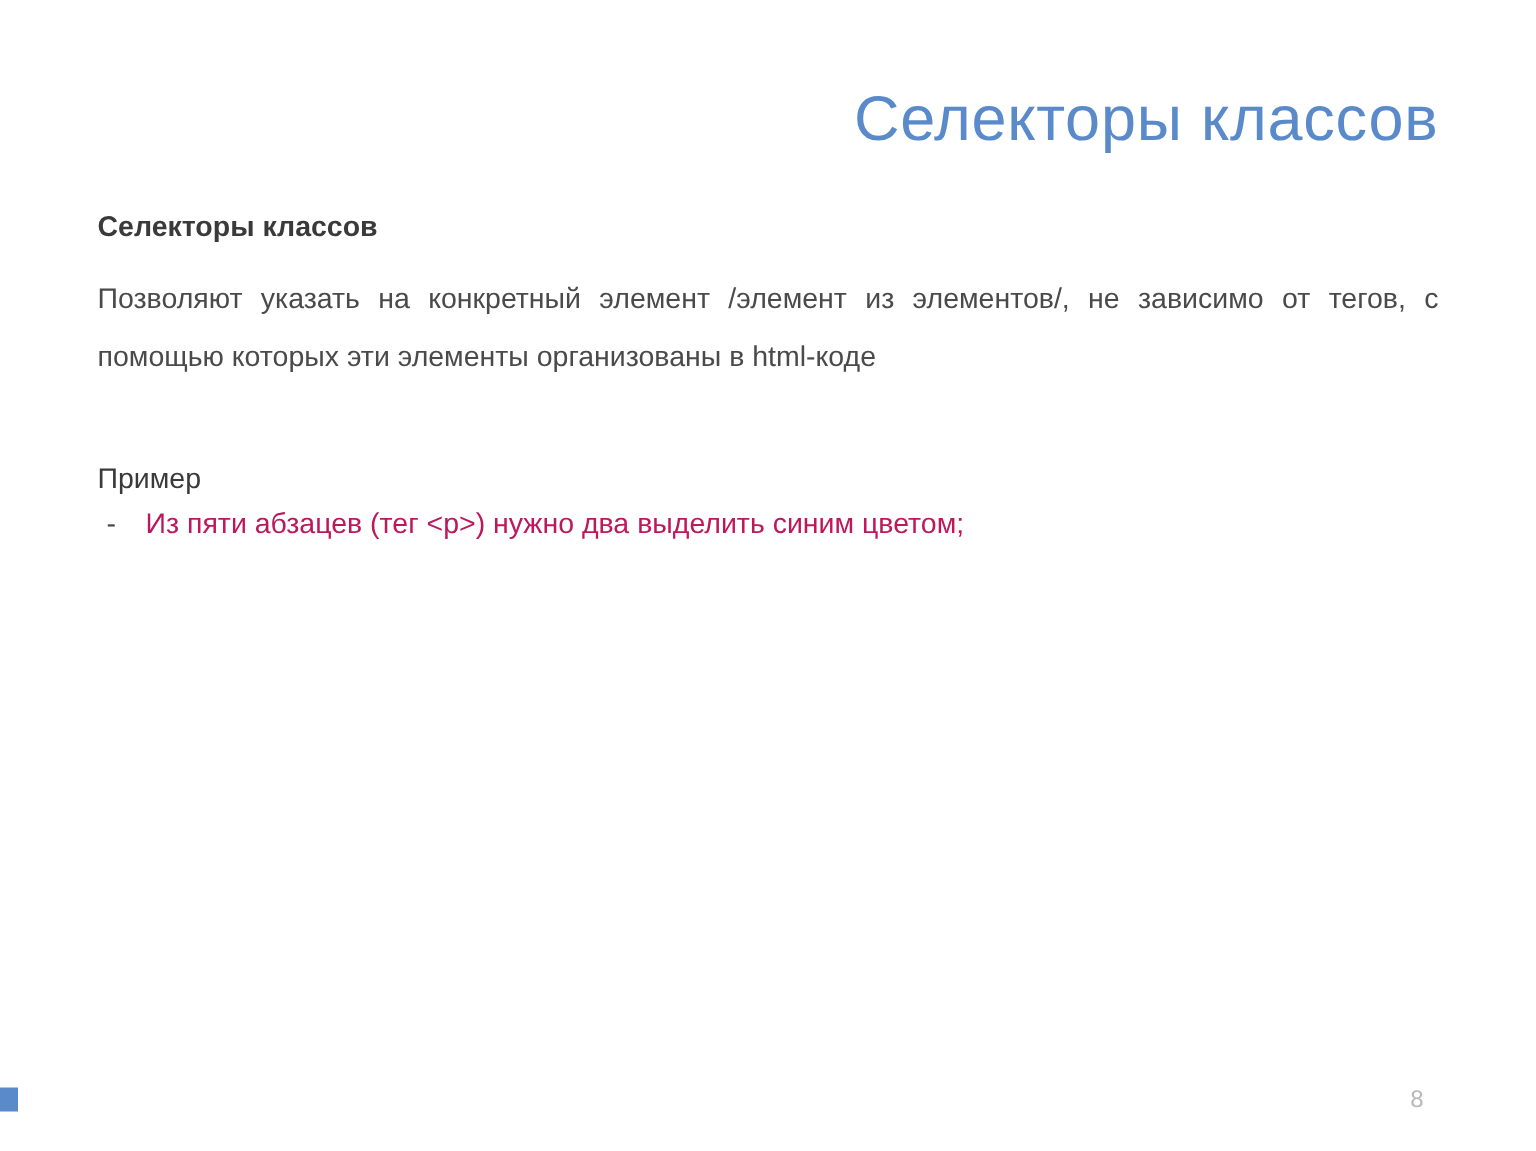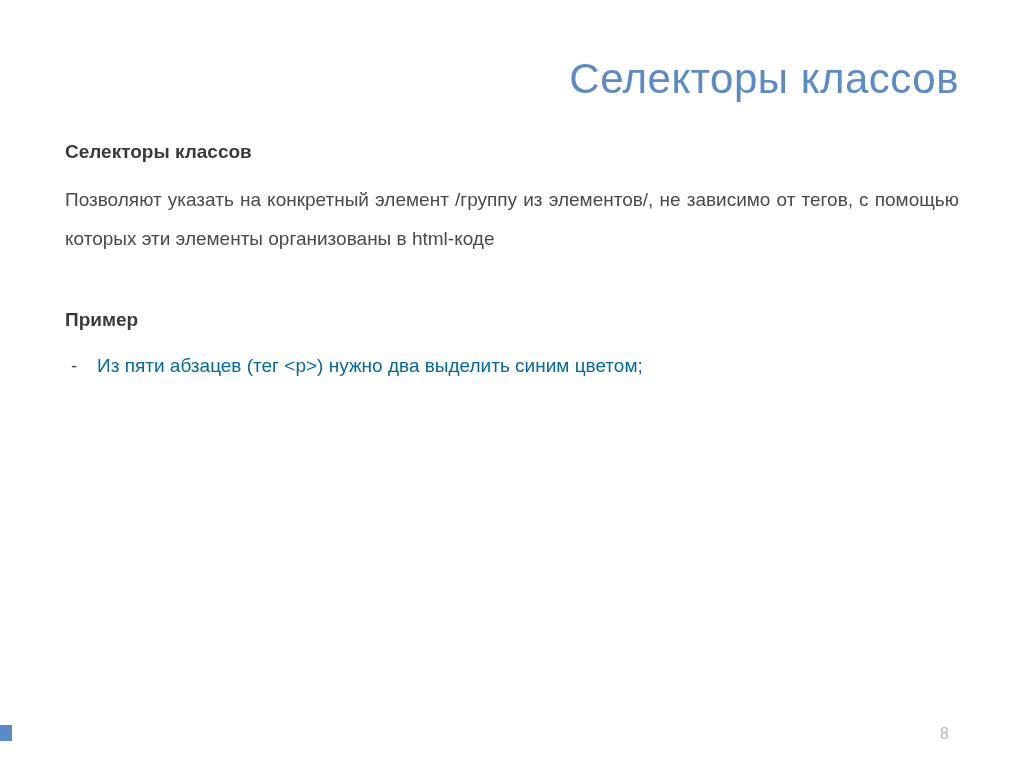--- a/index.html
+++ b/index.html
@@ -32,33 +32,32 @@
     }
     .description {
       font-size: 19px;
       line-height: 2.05;
       text-align: justify;
       color: #4a4a4a;
       margin-bottom: 50px;
     }
     .example-title {
       font-size: 19px;
-      font-weight: bold;
+      font-weight: normal;
       color: #3a3a3a;
-      margin-bottom: 16px;
     }
     .example-list {
       list-style: none;
       padding: 0;
     }
     .example-list li {
       font-size: 19px;
       line-height: 2.05;
       text-align: justify;
-      color: #0369a1;
+      color: #be185d;
       padding-left: 32px;
       position: relative;
     }
     .example-list li::before {
       content: "-";
       position: absolute;
       left: 6px;
       color: #4a4a4a;
     }
     .side-marker {
@@ -77,21 +76,21 @@
       color: #b8b8b8;
     }
   </style>
 </head>
 <body>
 
 <h1 class="title">Селекторы классов</h1>
 
 <h2 class="subtitle">Селекторы классов</h2>
 
-<p class="description">Позволяют указать на конкретный элемент /группу из элементов/, не зависимо от тегов, с помощью которых эти элементы организованы в html-коде</p>
+<p class="description">Позволяют указать на конкретный элемент /элемент из элементов/, не зависимо от тегов, с помощью которых эти элементы организованы в html-коде</p>
 
 <h3 class="example-title">Пример</h3>
 
 <ul class="example-list">
   <li>Из пяти абзацев (тег &lt;p&gt;) нужно два выделить синим цветом;</li>
 </ul>
 
 <div class="side-marker"></div>
 
 <div class="page-number">8</div>

